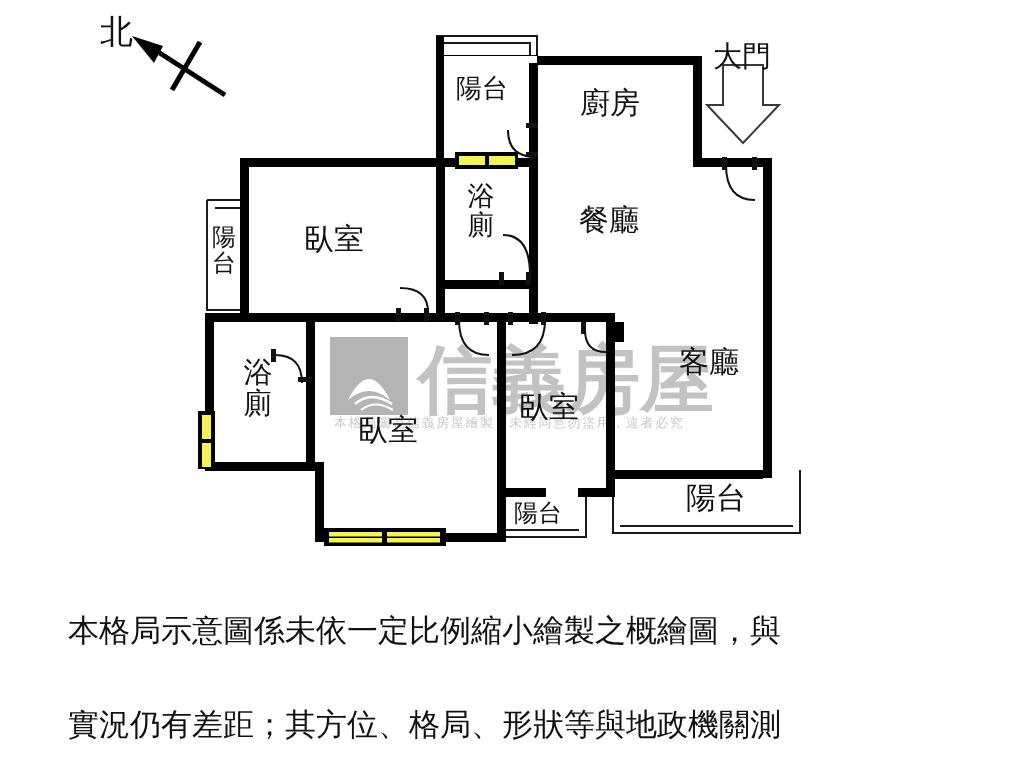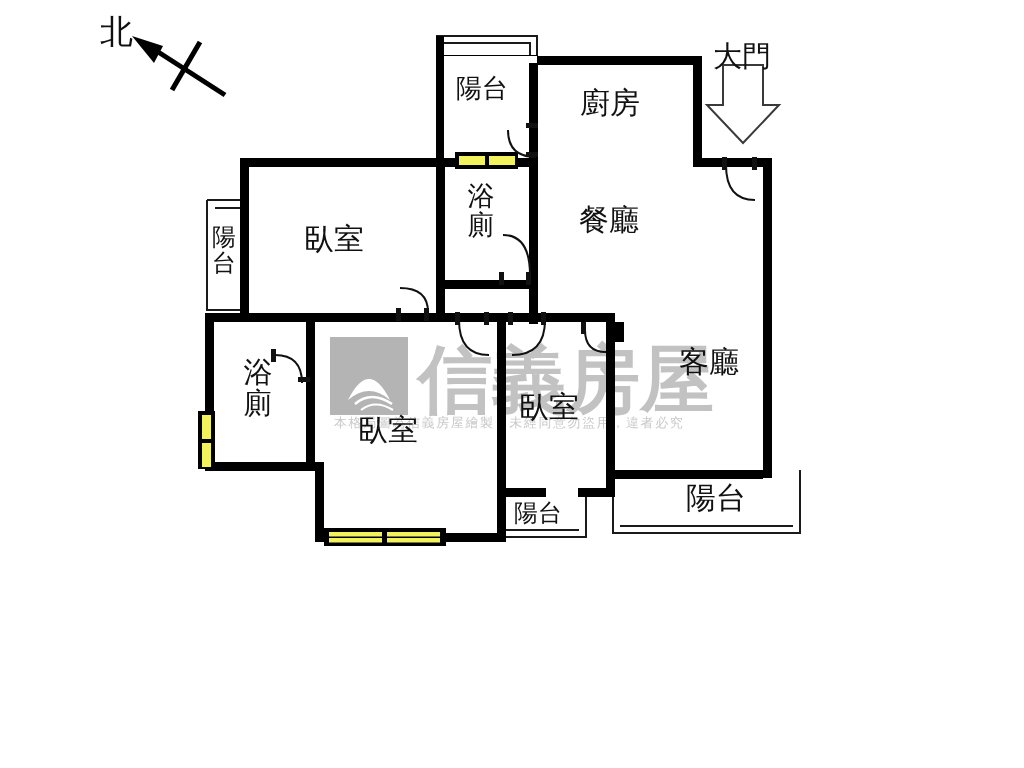--- a/index.html
+++ b/index.html
@@ -239,17 +239,19 @@
           <text x="538" y="521" text-anchor="middle" font-size="24" font-family="&quot;Liberation Serif&quot;, &quot;DejaVu Serif&quot;, serif" fill="#111111">陽台</text>
         </g>
         <g>
           <text x="716" y="508" text-anchor="middle" font-size="30" font-family="&quot;Liberation Serif&quot;, &quot;DejaVu Serif&quot;, serif" fill="#111111">陽台</text>
         </g>
       </g>
 
   </svg>
 
   <div class="disclaimer">
+    <div>本格局示意圖係未依一定比例縮小繪製之概繪圖，與</div>
+    <div>實況仍有差距；其方位、格局、形狀等與地政機關測</div>
     
     
   </div>
 
 </div>
 
 </body></html>

